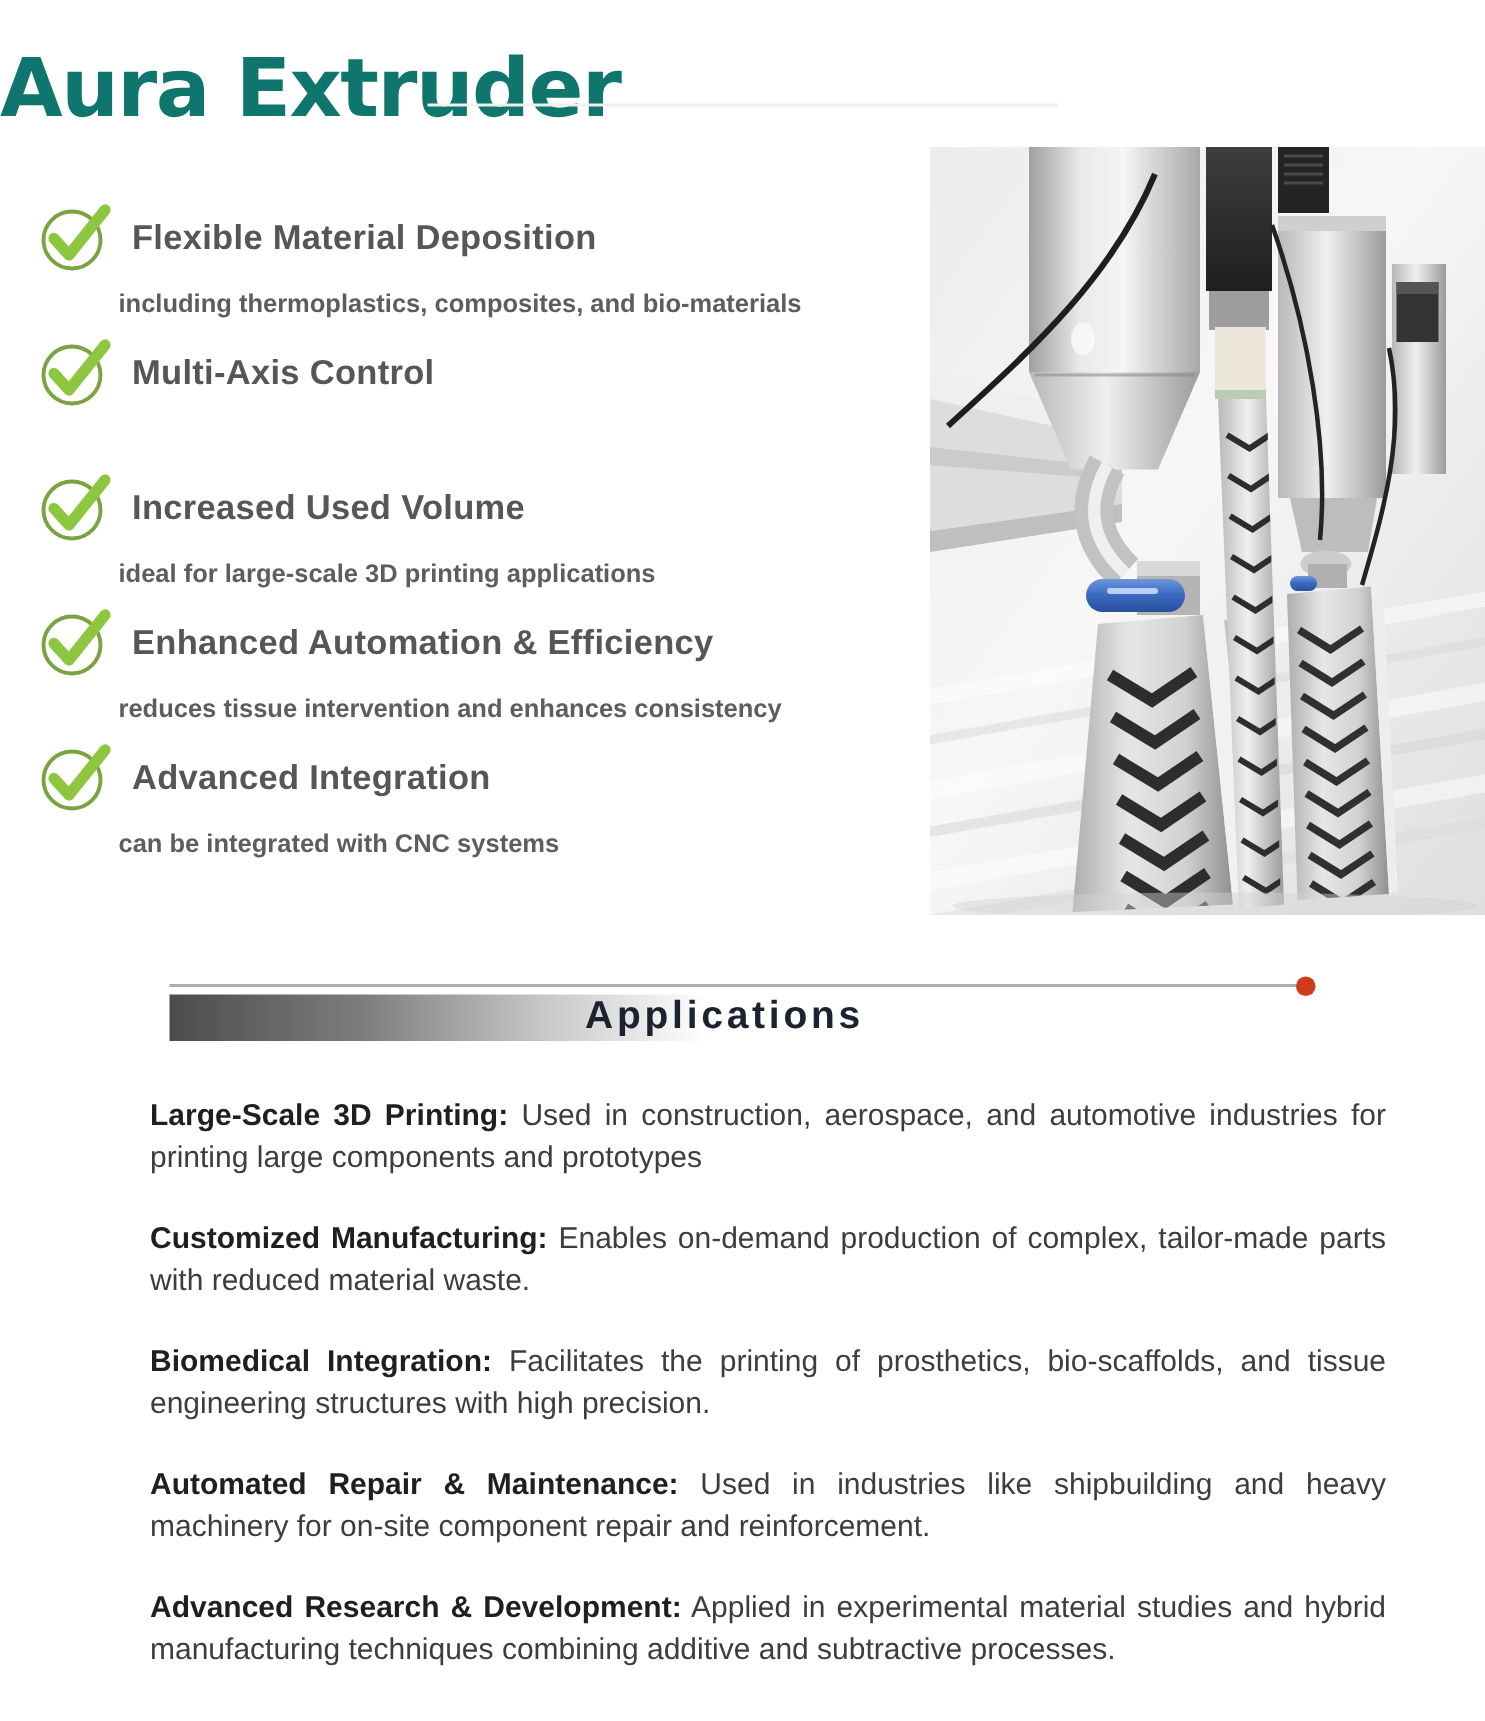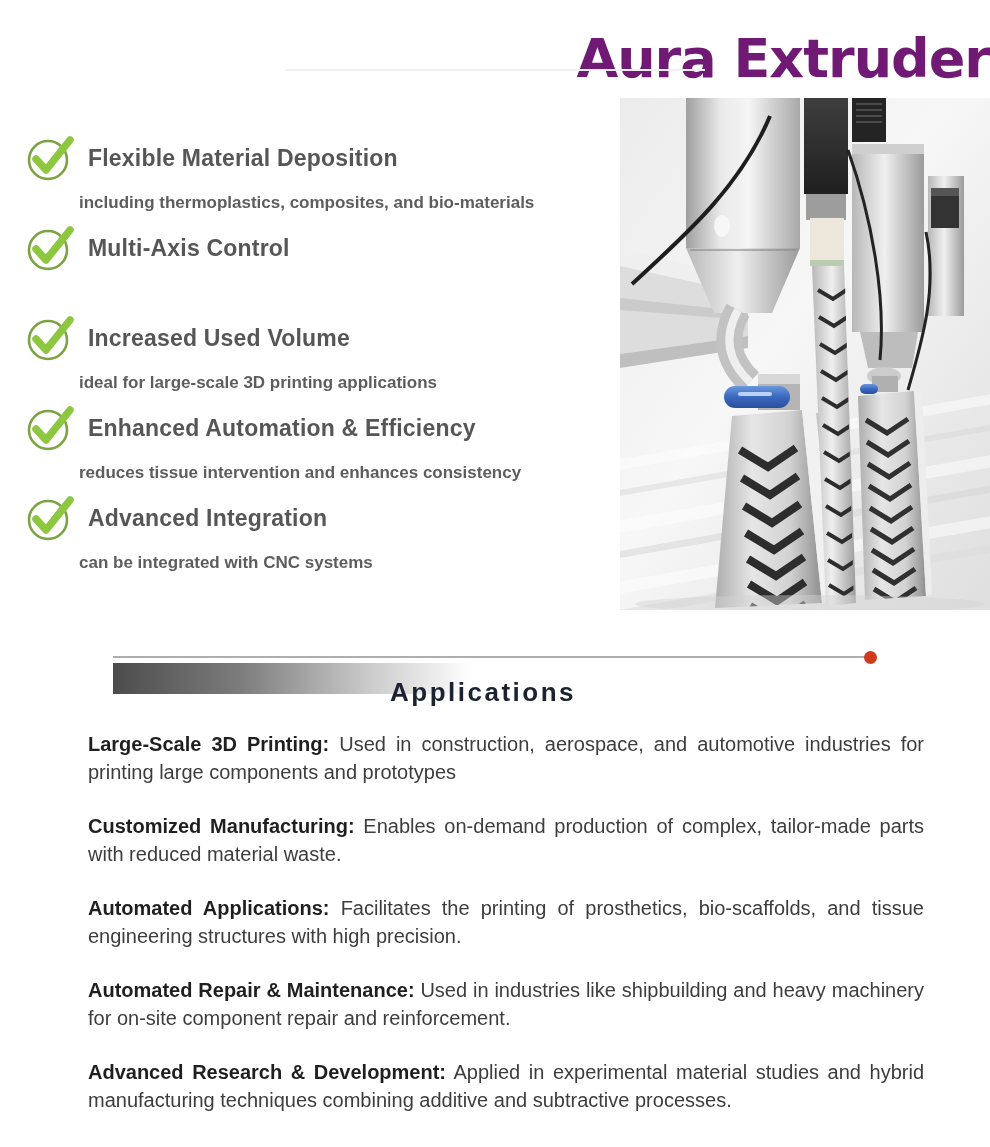--- a/index.html
+++ b/index.html
@@ -3,23 +3,23 @@
 <meta charset="utf-8">
 <style>
   html,body{margin:0;padding:0;background:#ffffff;}
   body{
     width:990px;height:1147px;position:relative;overflow:hidden;
     font-family:"Liberation Sans",sans-serif;
     -webkit-font-smoothing:antialiased;
   }
   
   .title{
-    position:absolute;top:-10px;left:0;width:990px;text-align:right;
+    position:absolute;top:-10px;left:0;width:990px;text-align:left;
     font-family:"DejaVu Sans",sans-serif;font-weight:bold;
-    font-size:54px;line-height:66px;color:#701a75;letter-spacing:-1px;
+    font-size:54px;line-height:66px;color:#0f766e;letter-spacing:-1px;
   }
   .title-underline{
     position:absolute;top:69px;left:285px;width:420px;height:2px;
     background:#f0f0f0;
   }
   
   .features{position:absolute;left:25px;top:134px;width:585px;}
   .feature{height:90px;}
   .feature-head{display:flex;align-items:center;height:48px;}
   .check-icon{width:52px;height:50px;flex:0 0 52px;margin-right:11px;}
@@ -36,28 +36,28 @@
   .photo svg{display:block;}
   
   .apps-divider{position:absolute;left:0;top:645px;width:990px;height:60px;}
   .div-line{position:absolute;left:113px;top:11px;width:757px;height:2px;background:#aeaeae;}
   .div-dot{position:absolute;left:864px;top:6px;width:13px;height:13px;border-radius:50%;background:#d23a1c;}
   .div-bar{
     position:absolute;left:113px;top:18px;width:460px;height:31px;
     background:linear-gradient(to right,#4c4c4c 0%,#7d7d7d 28%,#c9c9c9 55%,#ffffff 78%);
   }
   .apps-title{
-    position:absolute;left:390px;top:32px;height:31px;line-height:31px;
+    position:absolute;left:390px;top:16px;height:31px;line-height:31px;
     font-size:26px;font-weight:bold;color:#1b2230;letter-spacing:2.5px;
     white-space:nowrap;
   }
   
   .apps{position:absolute;left:88px;top:730px;width:836px;}
   .apps p{
-    margin:0 0 26px 0;font-size:20px;line-height:28px;color:#3d3d3d;
+    margin:0 0 26px 12px;font-size:20px;line-height:28px;color:#3d3d3d;
     text-align:justify;hyphens:auto;-webkit-hyphens:auto;
   }
   .apps p b{color:#1f1f1f;}
 </style>
 </head>
 <body>
 
 <h1 class="title">Aura Extruder</h1>
 <div class="title-underline"></div>
 
@@ -289,21 +289,21 @@
 <div class="apps">
   <p>
     <b>Large-Scale 3D Printing:</b>
     <span>Used in construction, aerospace, and automotive industries for printing large components and prototypes</span>
   </p>
   <p>
     <b>Customized Manufacturing:</b>
     <span>Enables on-demand production of complex, tailor-made parts with reduced material waste.</span>
   </p>
   <p>
-    <b>Automated Applications:</b>
+    <b>Biomedical Integration:</b>
     <span>Facilitates the printing of prosthetics, bio-scaffolds, and tissue engineering structures with high precision.</span>
   </p>
   <p>
     <b>Automated Repair &amp; Maintenance:</b>
     <span>Used in industries like shipbuilding and heavy machinery for on-site component repair and reinforcement.</span>
   </p>
   <p>
     <b>Advanced Research &amp; Development:</b>
     <span>Applied in experimental material studies and hybrid manufacturing techniques combining additive and subtractive processes.</span>
   </p>

